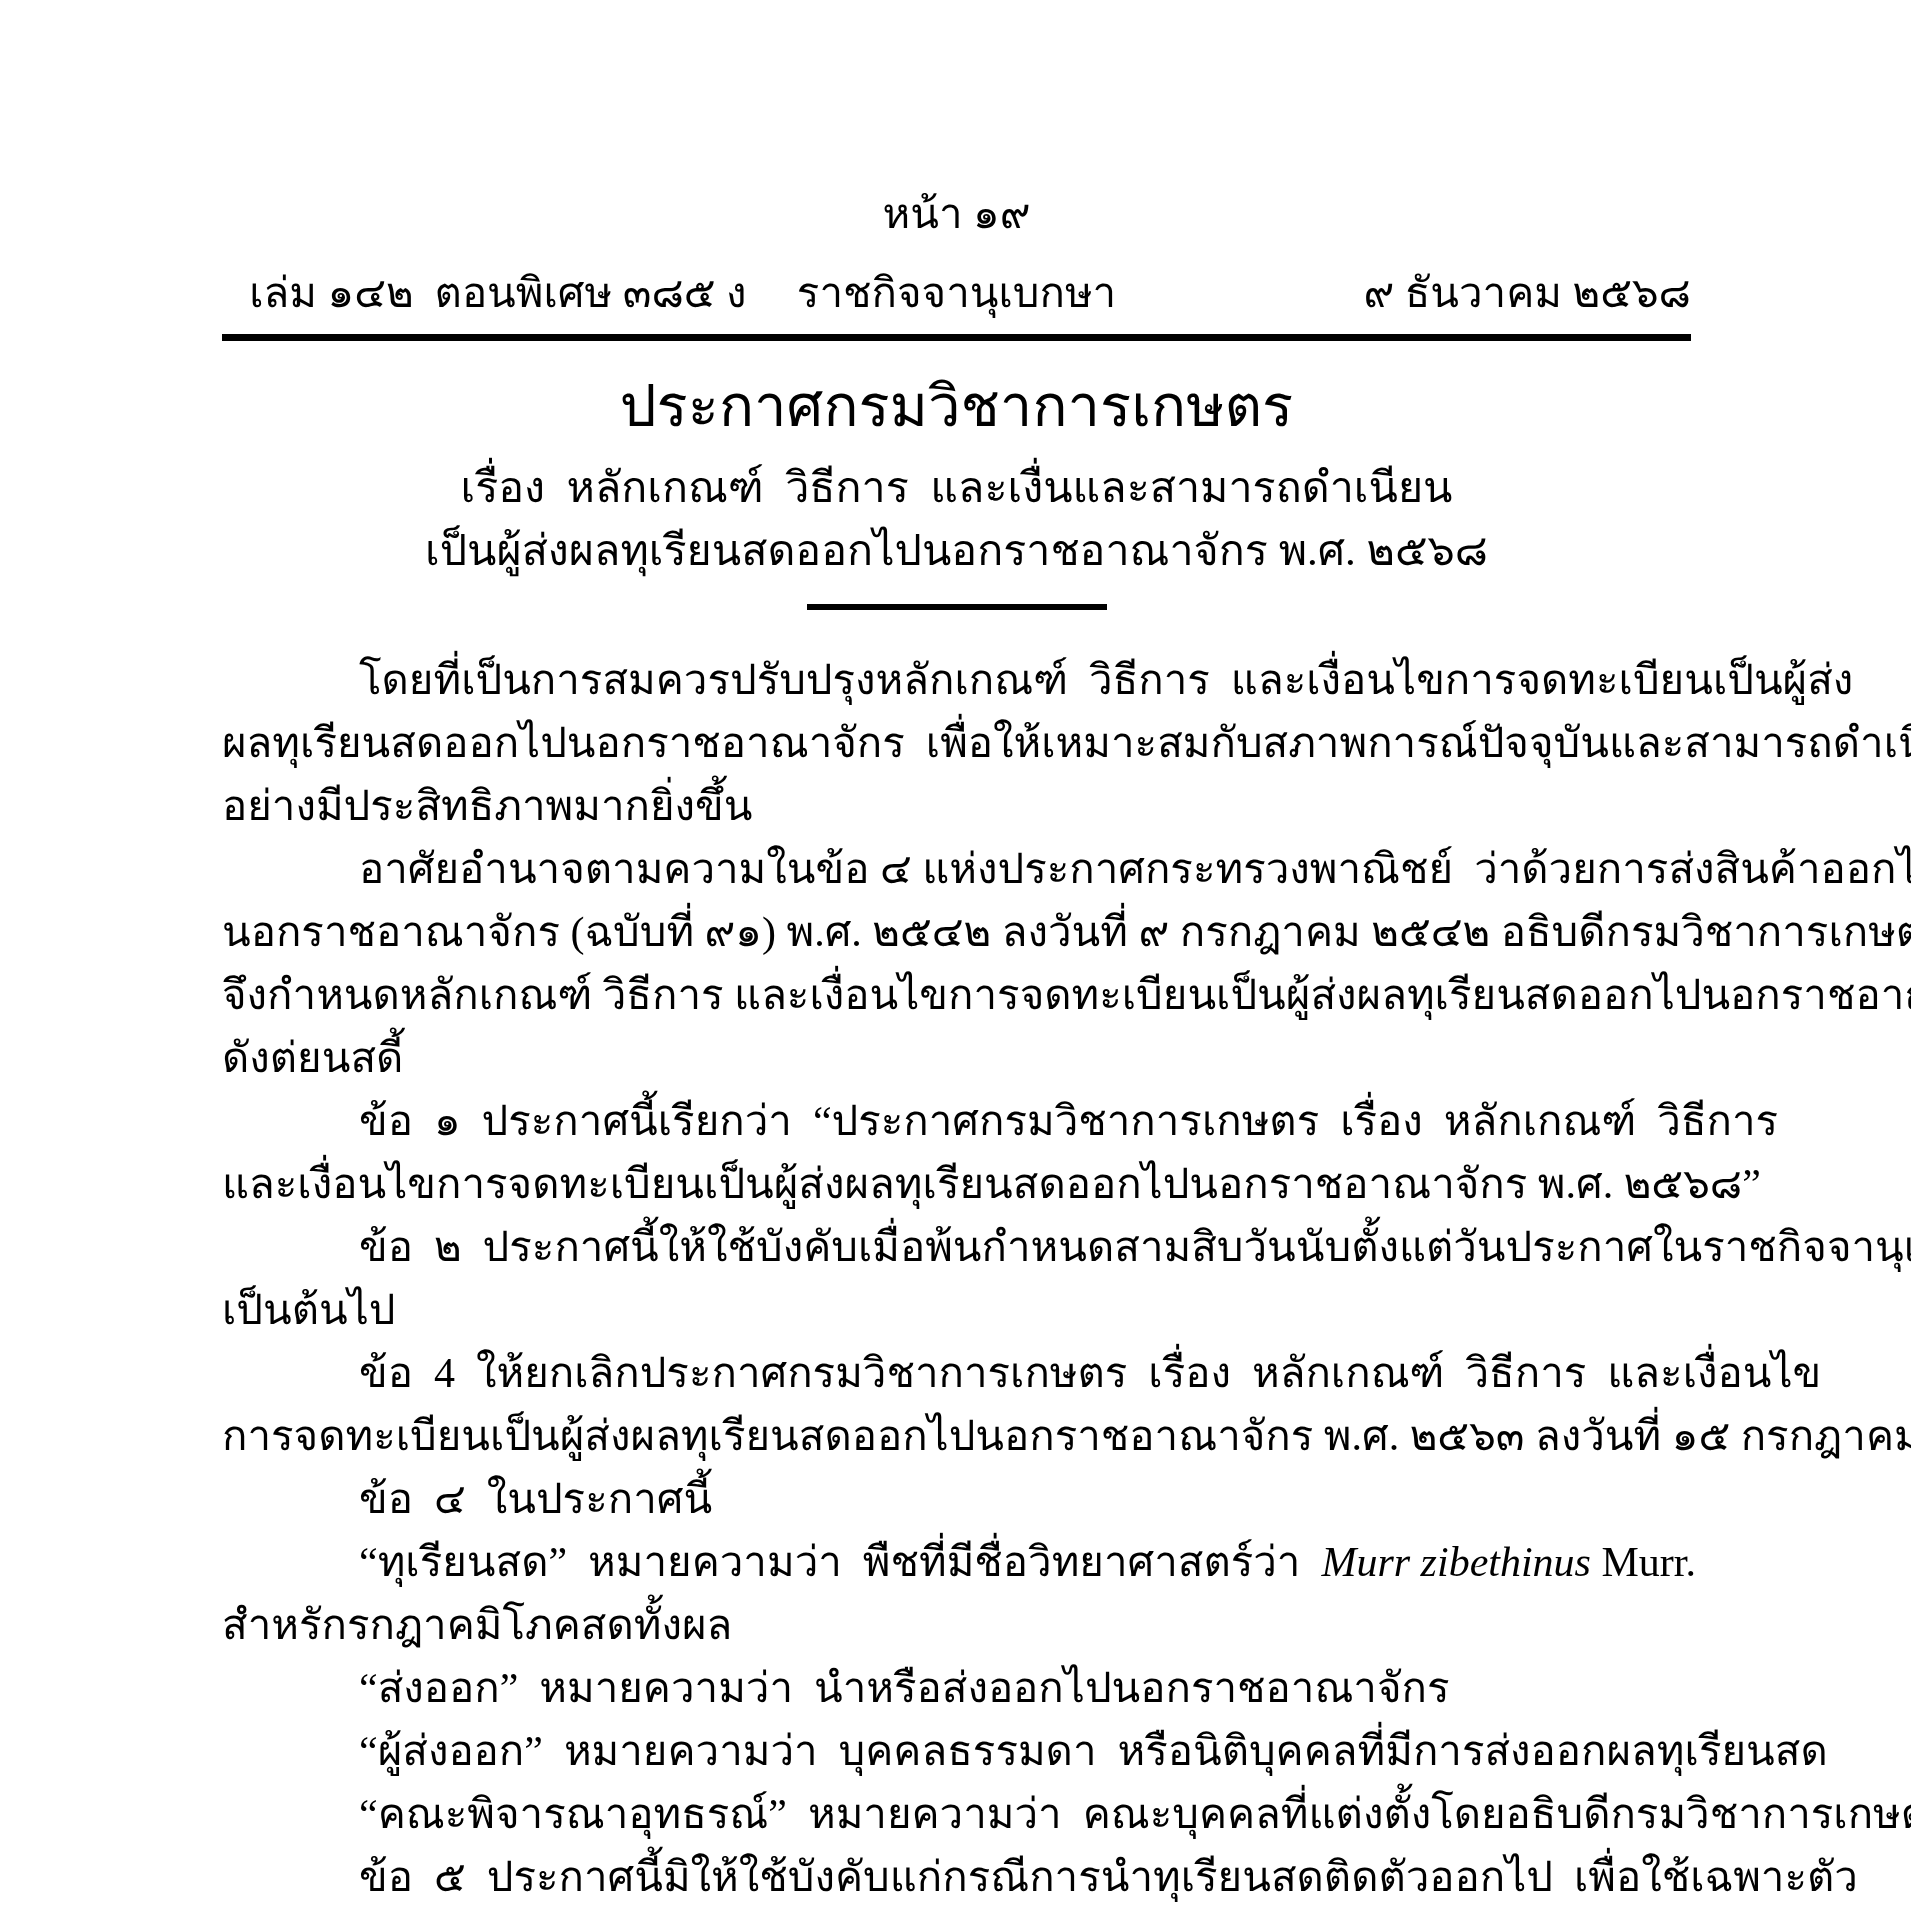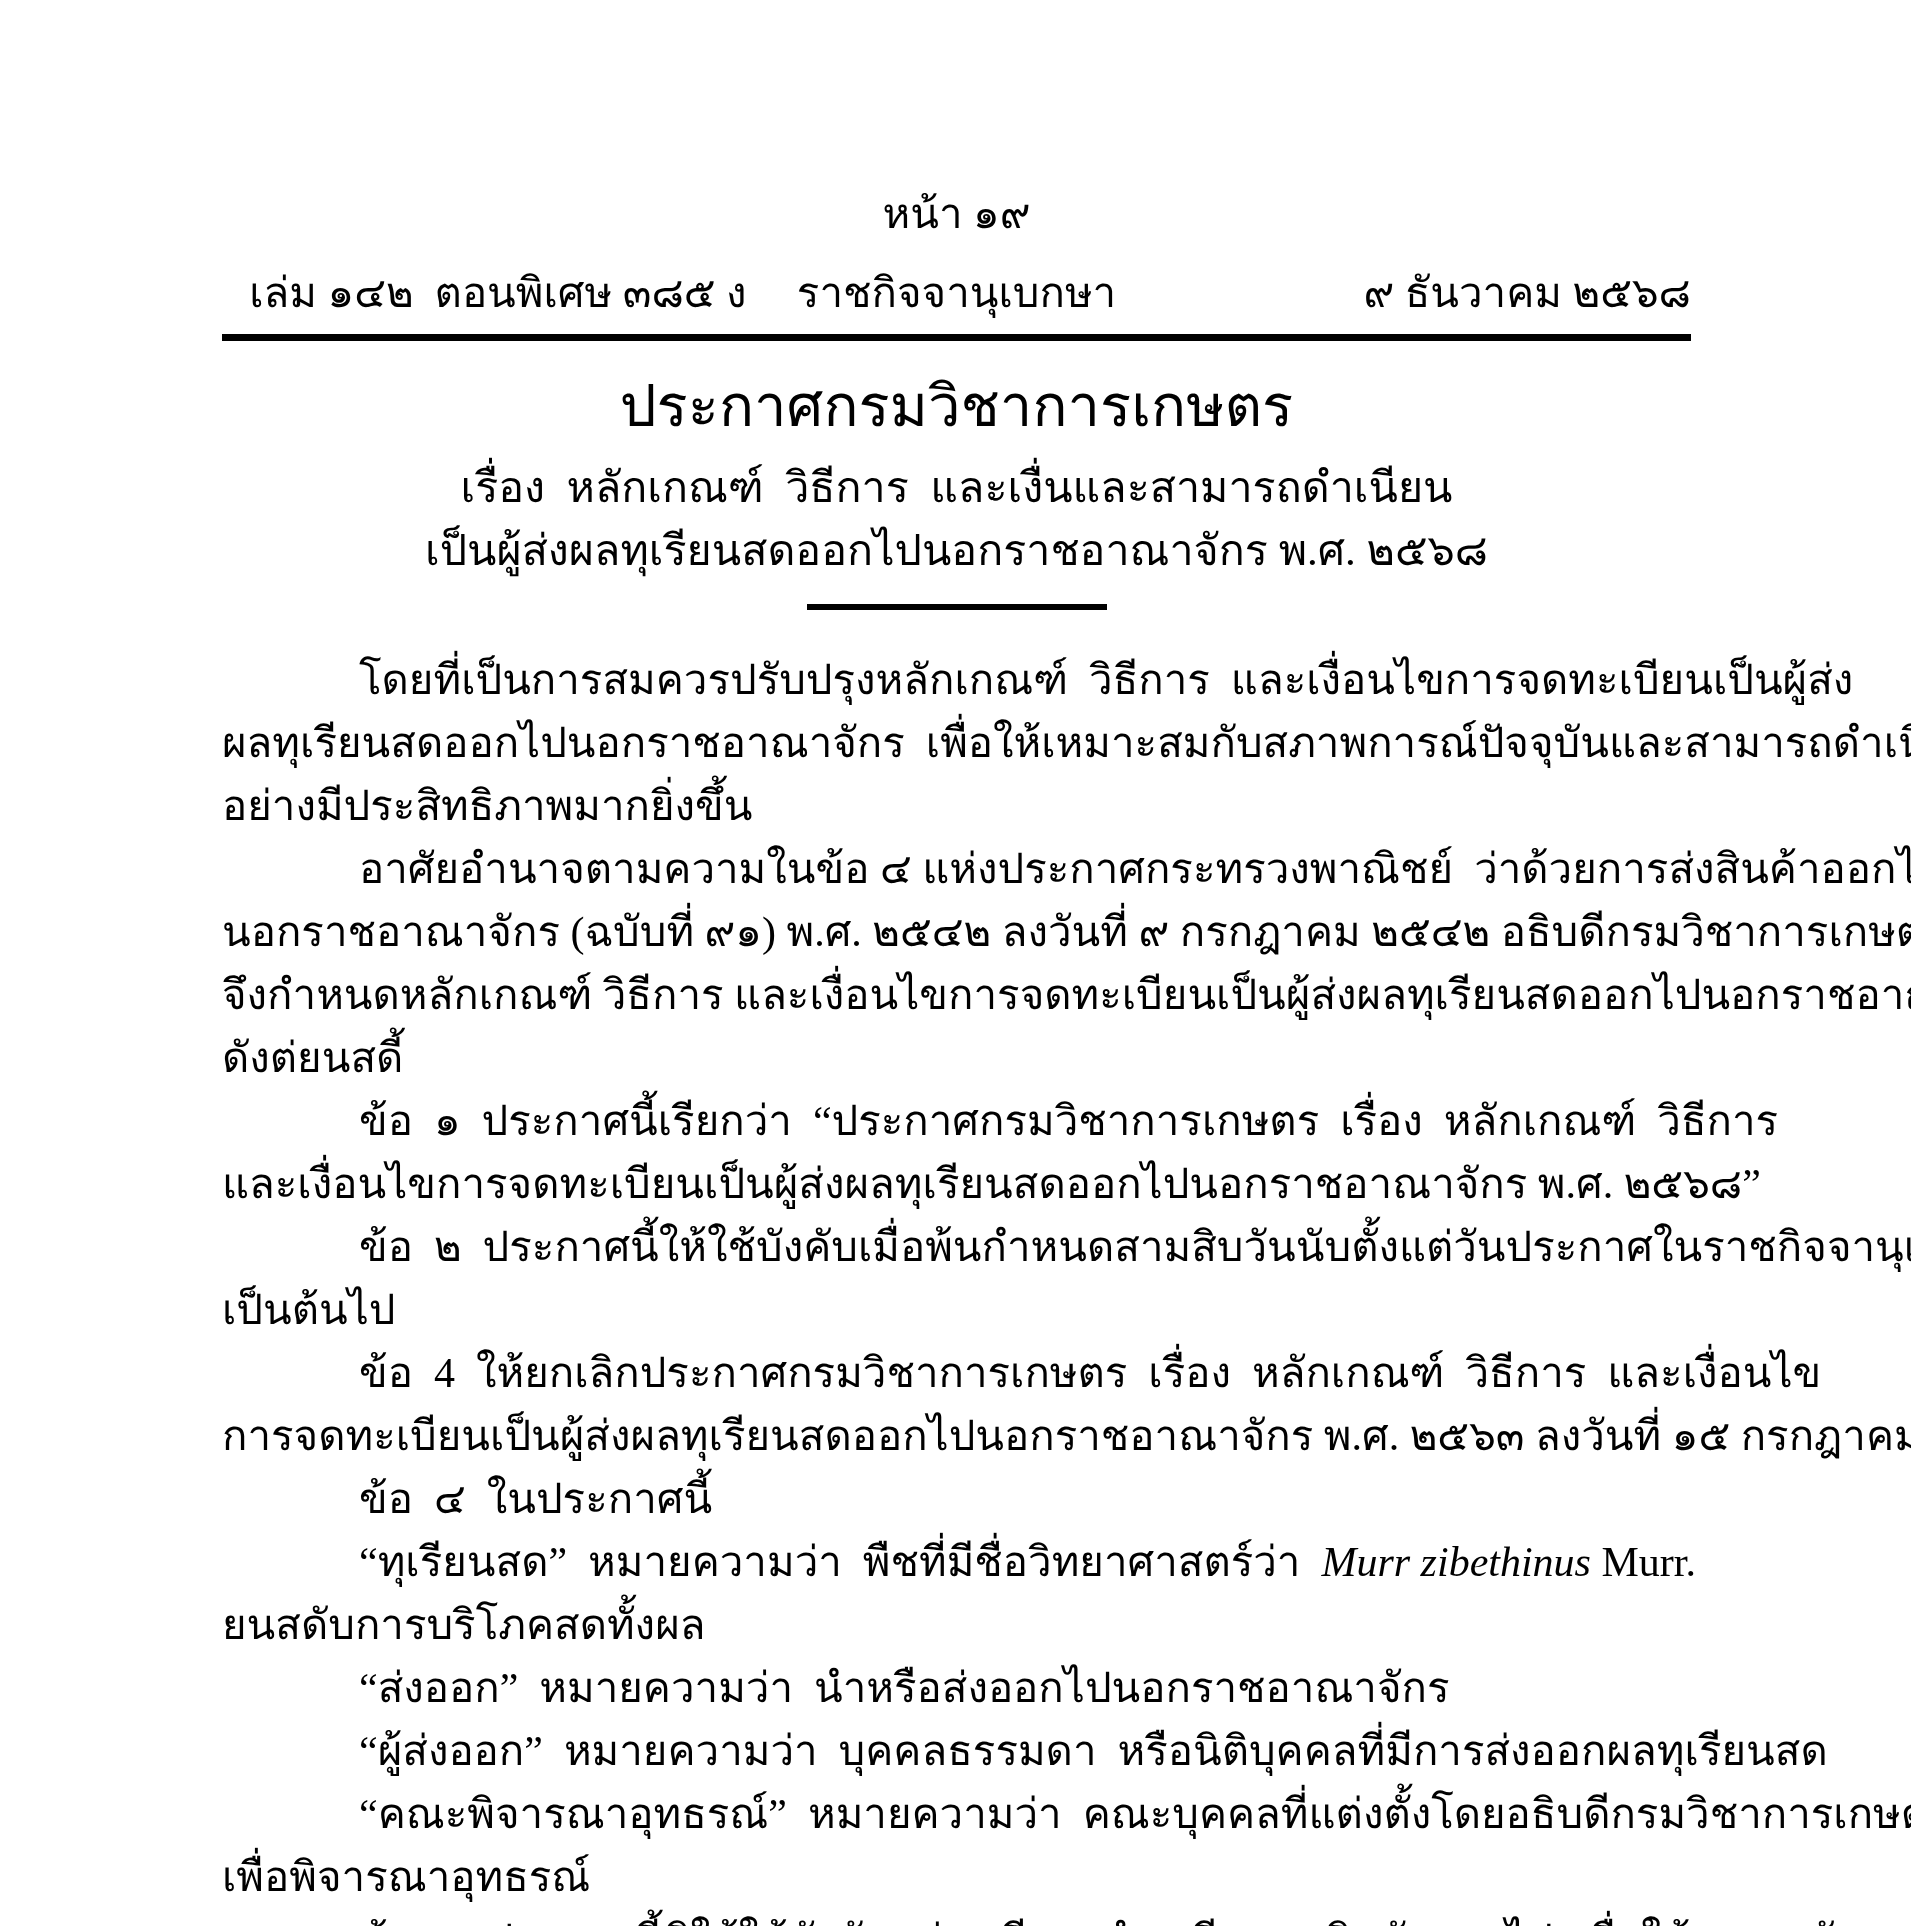--- a/index.html
+++ b/index.html
@@ -96,23 +96,22 @@
     <div class="line">จึงกำหนดหลักเกณฑ์ วิธีการ และเงื่อนไขการจดทะเบียนเป็นผู้ส่งผลทุเรียนสดออกไปนอกราชอาณาจักรไว้</div>
     <div class="line">ดังต่ยนสดี้</div>
     <div class="line indent">ข้อ  ๑  ประกาศนี้เรียกว่า  “ประกาศกรมวิชาการเกษตร  เรื่อง  หลักเกณฑ์  วิธีการ</div>
     <div class="line">และเงื่อนไขการจดทะเบียนเป็นผู้ส่งผลทุเรียนสดออกไปนอกราชอาณาจักร พ.ศ. ๒๕๖๘”</div>
     <div class="line indent">ข้อ  ๒  ประกาศนี้ให้ใช้บังคับเมื่อพ้นกำหนดสามสิบวันนับตั้งแต่วันประกาศในราชกิจจานุเบกษา</div>
     <div class="line">เป็นต้นไป</div>
     <div class="line indent">ข้อ  4  ให้ยกเลิกประกาศกรมวิชาการเกษตร  เรื่อง  หลักเกณฑ์  วิธีการ  และเงื่อนไข</div>
     <div class="line">การจดทะเบียนเป็นผู้ส่งผลทุเรียนสดออกไปนอกราชอาณาจักร พ.ศ. ๒๕๖๓ ลงวันที่ ๑๕ กรกฎาคม ๒๕๖๓</div>
     <div class="line indent">ข้อ  ๔  ในประกาศนี้</div>
     <div class="line indent"><span>“ทุเรียนสด”  หมายความว่า  พืชที่มีชื่อวิทยาศาสตร์ว่า  </span><span class="sci-name">Murr zibethinus</span><span> Murr.</span></div>
-    <div class="line">ยนสดับการบริโภคสดทั้งผล</div>
+    <div class="line">สำหรักรกฎาคมิโภคสดทั้งผล</div>
     <div class="line indent">“ส่งออก”  หมายความว่า  นำหรือส่งออกไปนอกราชอาณาจักร</div>
     <div class="line indent">“ผู้ส่งออก”  หมายความว่า  บุคคลธรรมดา  หรือนิติบุคคลที่มีการส่งออกผลทุเรียนสด</div>
     <div class="line indent">“คณะพิจารณาอุทธรณ์”  หมายความว่า  คณะบุคคลที่แต่งตั้งโดยอธิบดีกรมวิชาการเกษตร</div>
-    <div class="line">เพื่อพิจารณาอุทธรณ์</div>
     <div class="line indent">ข้อ  ๕  ประกาศนี้มิให้ใช้บังคับแก่กรณีการนำทุเรียนสดติดตัวออกไป  เพื่อใช้เฉพาะตัว</div>
 
   </div>
 
 </div>
 
 
 </body></html>

